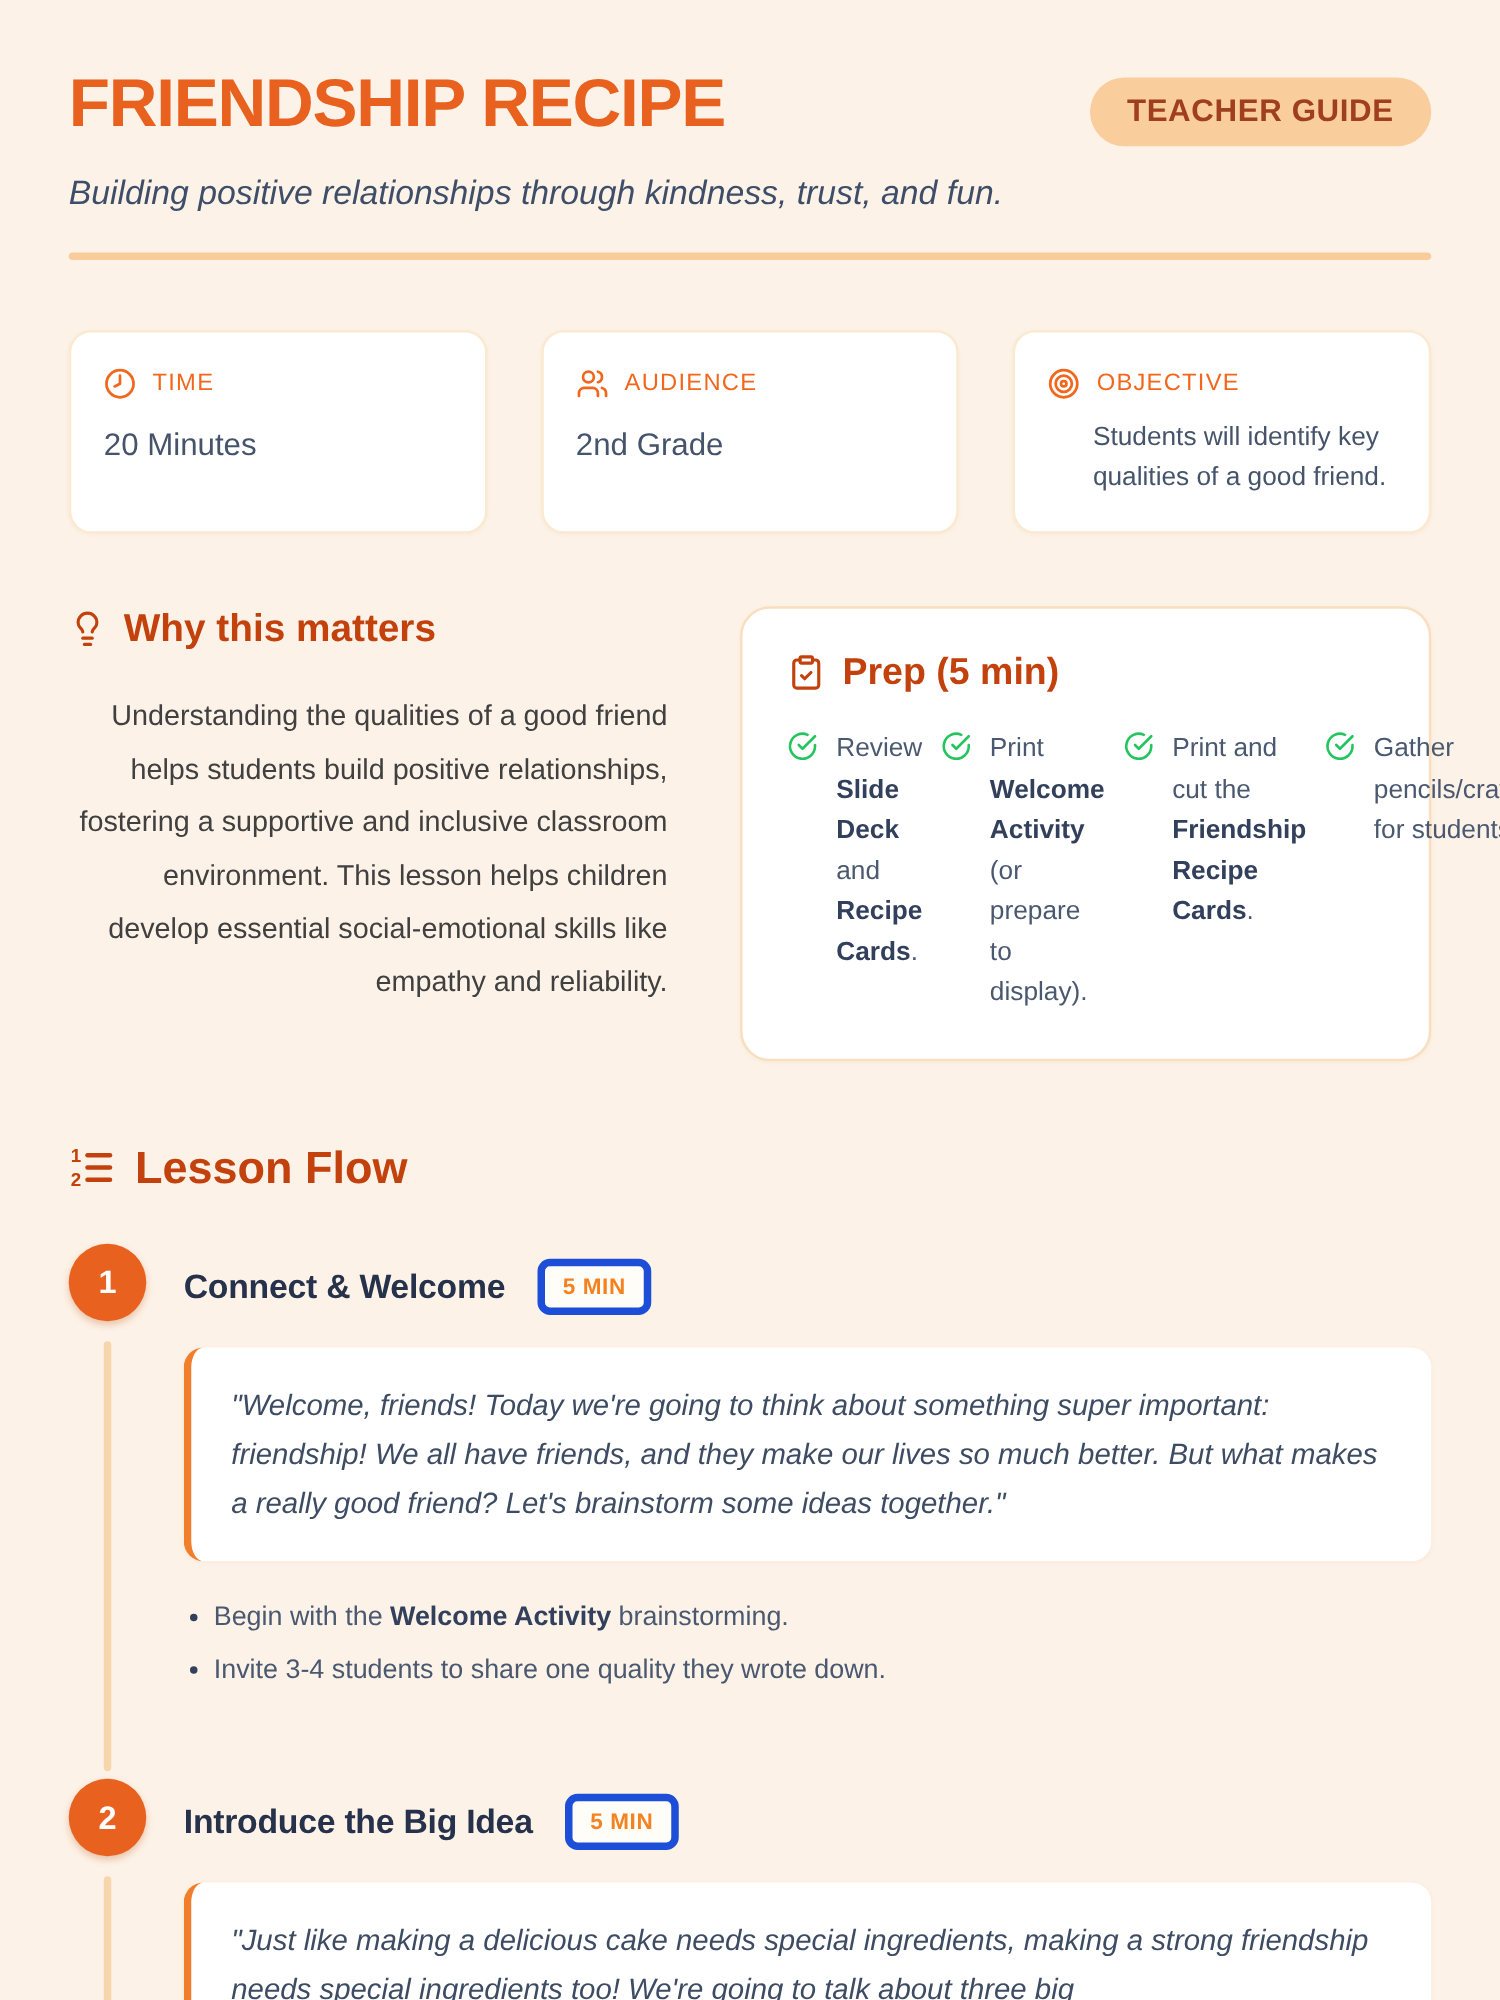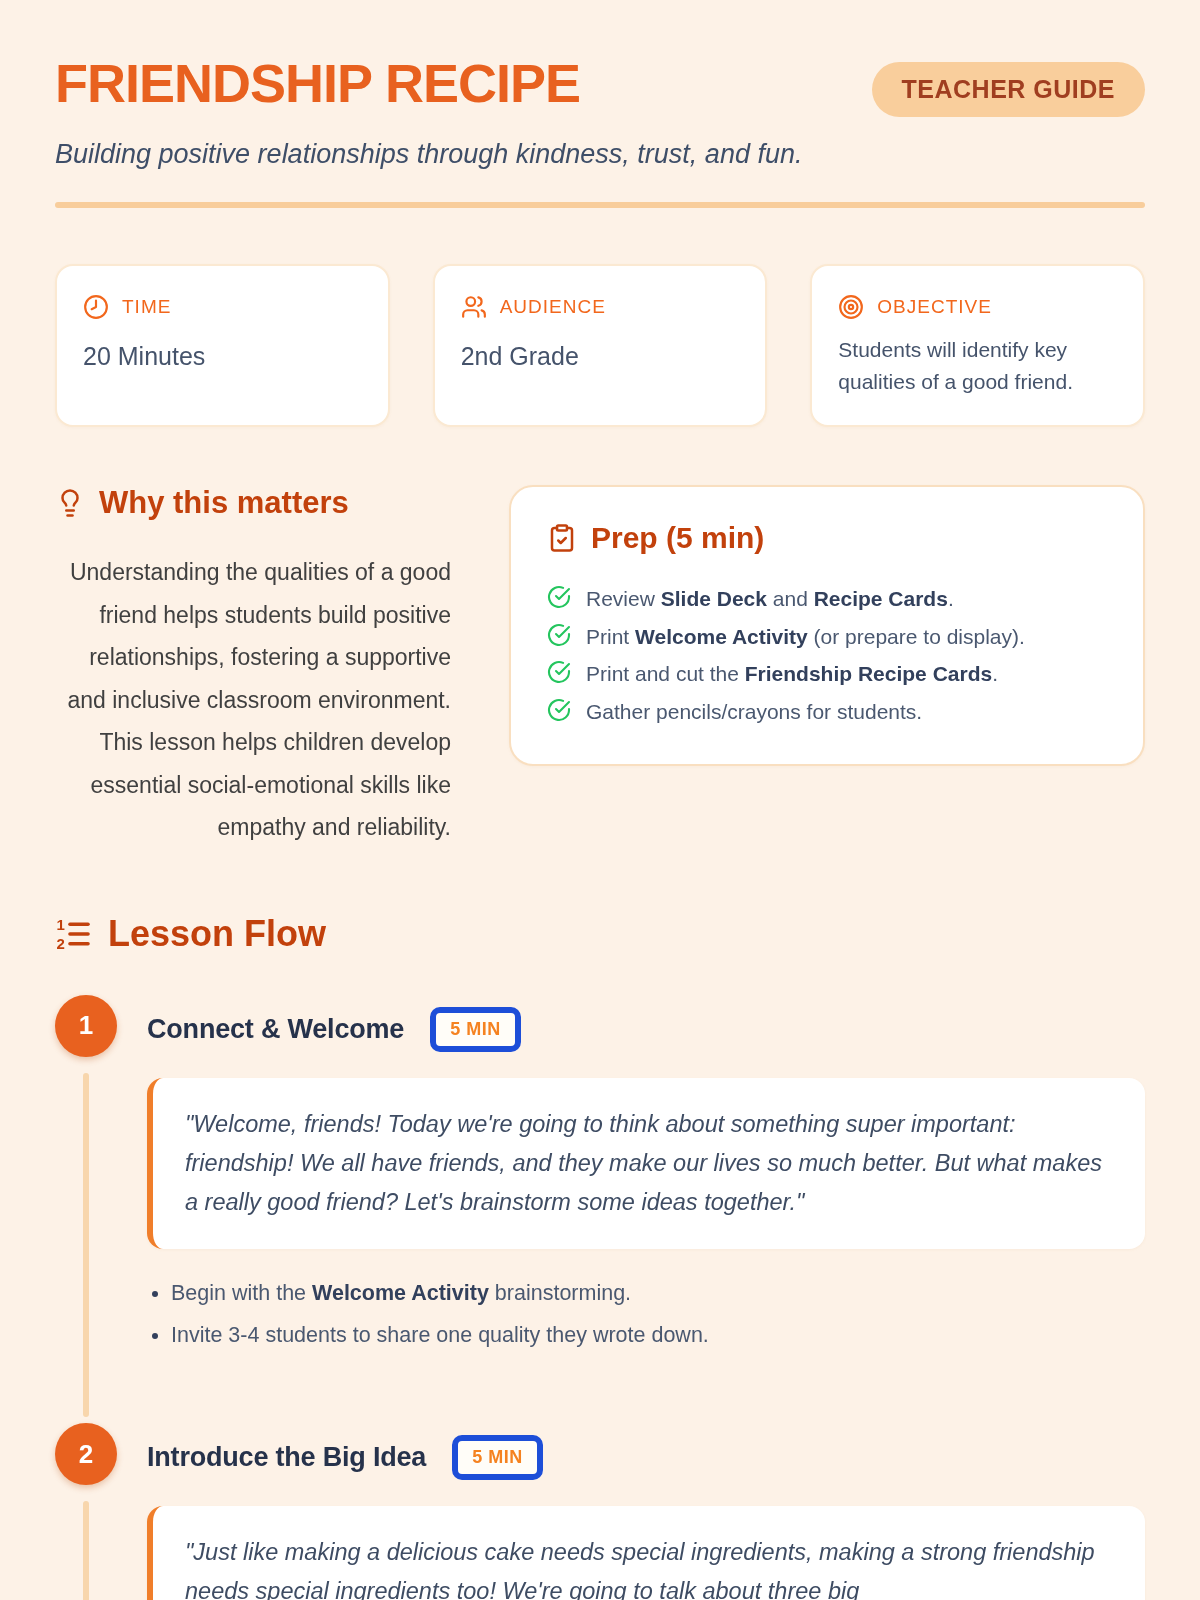--- a/index.html
+++ b/index.html
@@ -23,35 +23,35 @@
 
   
   .cards { display:grid; grid-template-columns:repeat(3,1fr); gap:43px; margin-top:56px; }
   .card {
     background:#FFFFFF; border:2px solid #FBE9D2; border-radius:18px;
     padding:28px 26px; min-height:160px; box-shadow:0 1px 3px rgba(205,150,95,.07);
   }
   .card-head { display:flex; align-items:center; gap:13px; color:#F2671C; }
   .card-label { font-size:19px; font-weight:400; letter-spacing:1px; color:#F2671C; }
   .card-value { margin-top:22px; font-size:25px; color:#45536B; }
-  .card-value.small { font-size:21px; line-height:1.5; margin-top:14px; }
+  .card-value.small { font-size:21px; line-height:1.5; margin-top:14px;margin-left:36px; }
 
   
   .two-col { display:flex; gap:58px; margin-top:58px; align-items:flex-start; }
   .sec-head { display:flex; align-items:center; gap:14px; color:#C2410C; }
   .sec-head .h { font-size:31px; font-weight:800; color:#C2410C; }
   .why { flex:1; }
   .why-body { margin-top:30px; font-size:23px; line-height:1.85; color:#404040; max-width:500px;text-align:right; }
 
   .prep {
-    width:636px; flex:none; background:#FFFFFF; border:2px solid #F9DFC0;
+    width:553px; flex:none; background:#FFFFFF; border:2px solid #F9DFC0;
     border-radius:24px; padding:34px 34px 36px 36px; box-shadow:0 1px 3px rgba(205,150,95,.07);
   }
   .prep .h { font-size:30px; }
-  .prep-items { margin-top:28px; display:flex; flex-direction:column; gap:5px; }
+  .prep-items { margin-top:28px; display:flex; flex-direction:row; gap:15px; }
   .prep-item { display:flex; gap:15px; font-size:21px; line-height:1.55; color:#4A5870; }
   .prep-item .ck { flex:none; margin-top:2px; color:#24C55E; }
   .b { font-weight:700; color:#32405C; }
 
   
   .lf-head { margin-top:64px; gap:17px; }
   .lf-head .h { font-size:36px; }
   .steps { margin-top:40px; }
   .step { display:flex; gap:30px; }
   .rail { width:62px; flex:none; display:flex; flex-direction:column; align-items:center; }

